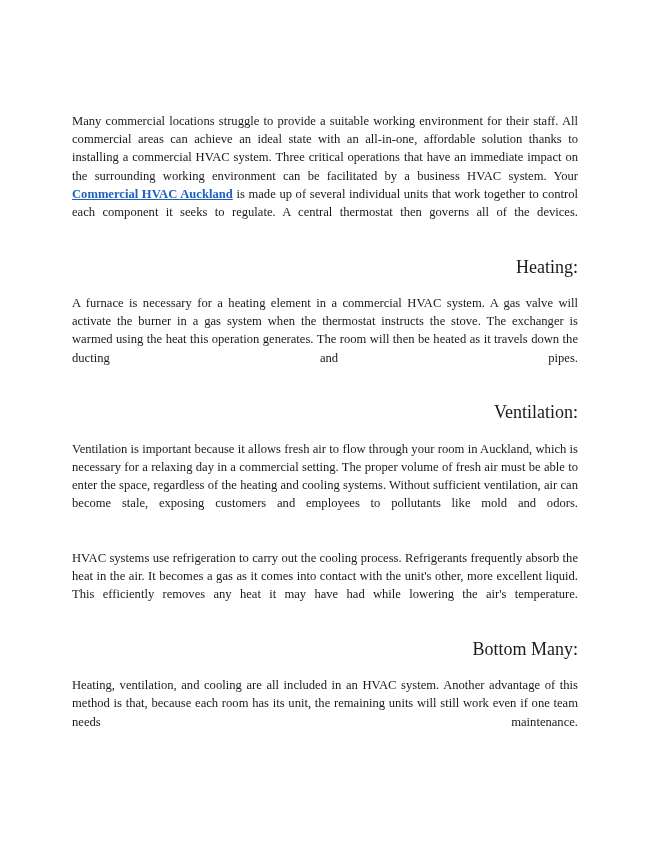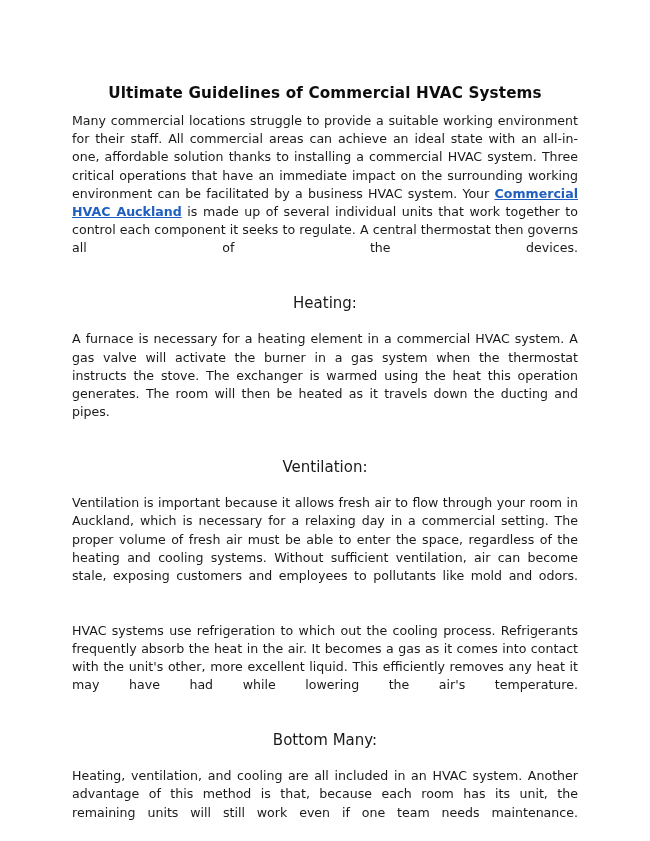--- a/index.html
+++ b/index.html
@@ -41,62 +41,62 @@
   }
   .para {
     margin: 0 0 18.2px 0;
     font-size: 12.6px;
     line-height: 18.2px;
     text-align: justify;
     text-justify: inter-word;
     color: #1a1a1a;
     -webkit-hyphens: none;
     hyphens: none;
+    font-family: Liberation Serif, serif;
   }
   .para:last-child {
     margin-bottom: 0;
   }
   
   .para::after {
     content: "";
     display: inline-block;
     width: 100%;
   }
   .section-label {
     display: block;
-    text-align: center;
-    font-size: 15px;
+    text-align: right;
+    font-size: 18px;
     line-height: 18.2px;
     color: #1a1a1a;
   }
   .section-label::after {
     content: "";
     display: inline-block;
     width: 100%;
   }
   a.doc-link {
     color: #1f5fbf;
     font-weight: bold;
     text-decoration: underline;
     text-underline-offset: 1px;
   }
 </style>
 </head>
 <body>
 
 <div class="page">
 
-  <h1 class="doc-title">Ultimate Guidelines of Commercial HVAC Systems</h1>
 
   <div class="content">
 
     <p class="para"><span>Many commercial locations struggle to provide a suitable working environment for their staff. All commercial areas can achieve an ideal state with an all-in-one, affordable solution thanks to installing a commercial HVAC system. Three critical operations that have an immediate impact on the surrounding working environment can be facilitated by a business HVAC system. Your </span><a class="doc-link" href="#">Commercial HVAC Auckland</a><span> is made up of several individual units that work together to control each component it seeks to regulate. A central thermostat then governs all of the devices.</span></p>
 
     <p class="para"><span class="section-label">Heating:</span><span>A furnace is necessary for a heating element in a commercial HVAC system. A gas valve will activate the burner in a gas system when the thermostat instructs the stove. The exchanger is warmed using the heat this operation generates. The room will then be heated as it travels down the ducting and pipes.</span></p>
 
     <p class="para"><span class="section-label">Ventilation:</span><span>Ventilation is important because it allows fresh air to flow through your room in Auckland, which is necessary for a relaxing day in a commercial setting. The proper volume of fresh air must be able to enter the space, regardless of the heating and cooling systems. Without sufficient ventilation, air can become stale, exposing customers and employees to pollutants like mold and odors.</span></p>
 
-    <p class="para"><span>HVAC systems use refrigeration to which out the cooling process. Refrigerants frequently absorb the heat in the air. It becomes a gas as it comes into contact with the unit's other, more excellent liquid. This efficiently removes any heat it may have had while lowering the air's temperature.</span></p>
+    <p class="para"><span>HVAC systems use refrigeration to carry out the cooling process. Refrigerants frequently absorb the heat in the air. It becomes a gas as it comes into contact with the unit's other, more excellent liquid. This efficiently removes any heat it may have had while lowering the air's temperature.</span></p>
 
     <p class="para"><span class="section-label">Bottom Many:</span><span>Heating, ventilation, and cooling are all included in an HVAC system. Another advantage of this method is that, because each room has its unit, the remaining units will still work even if one team needs maintenance.</span></p>
 
   </div>
 </div>
 
 </body></html>

